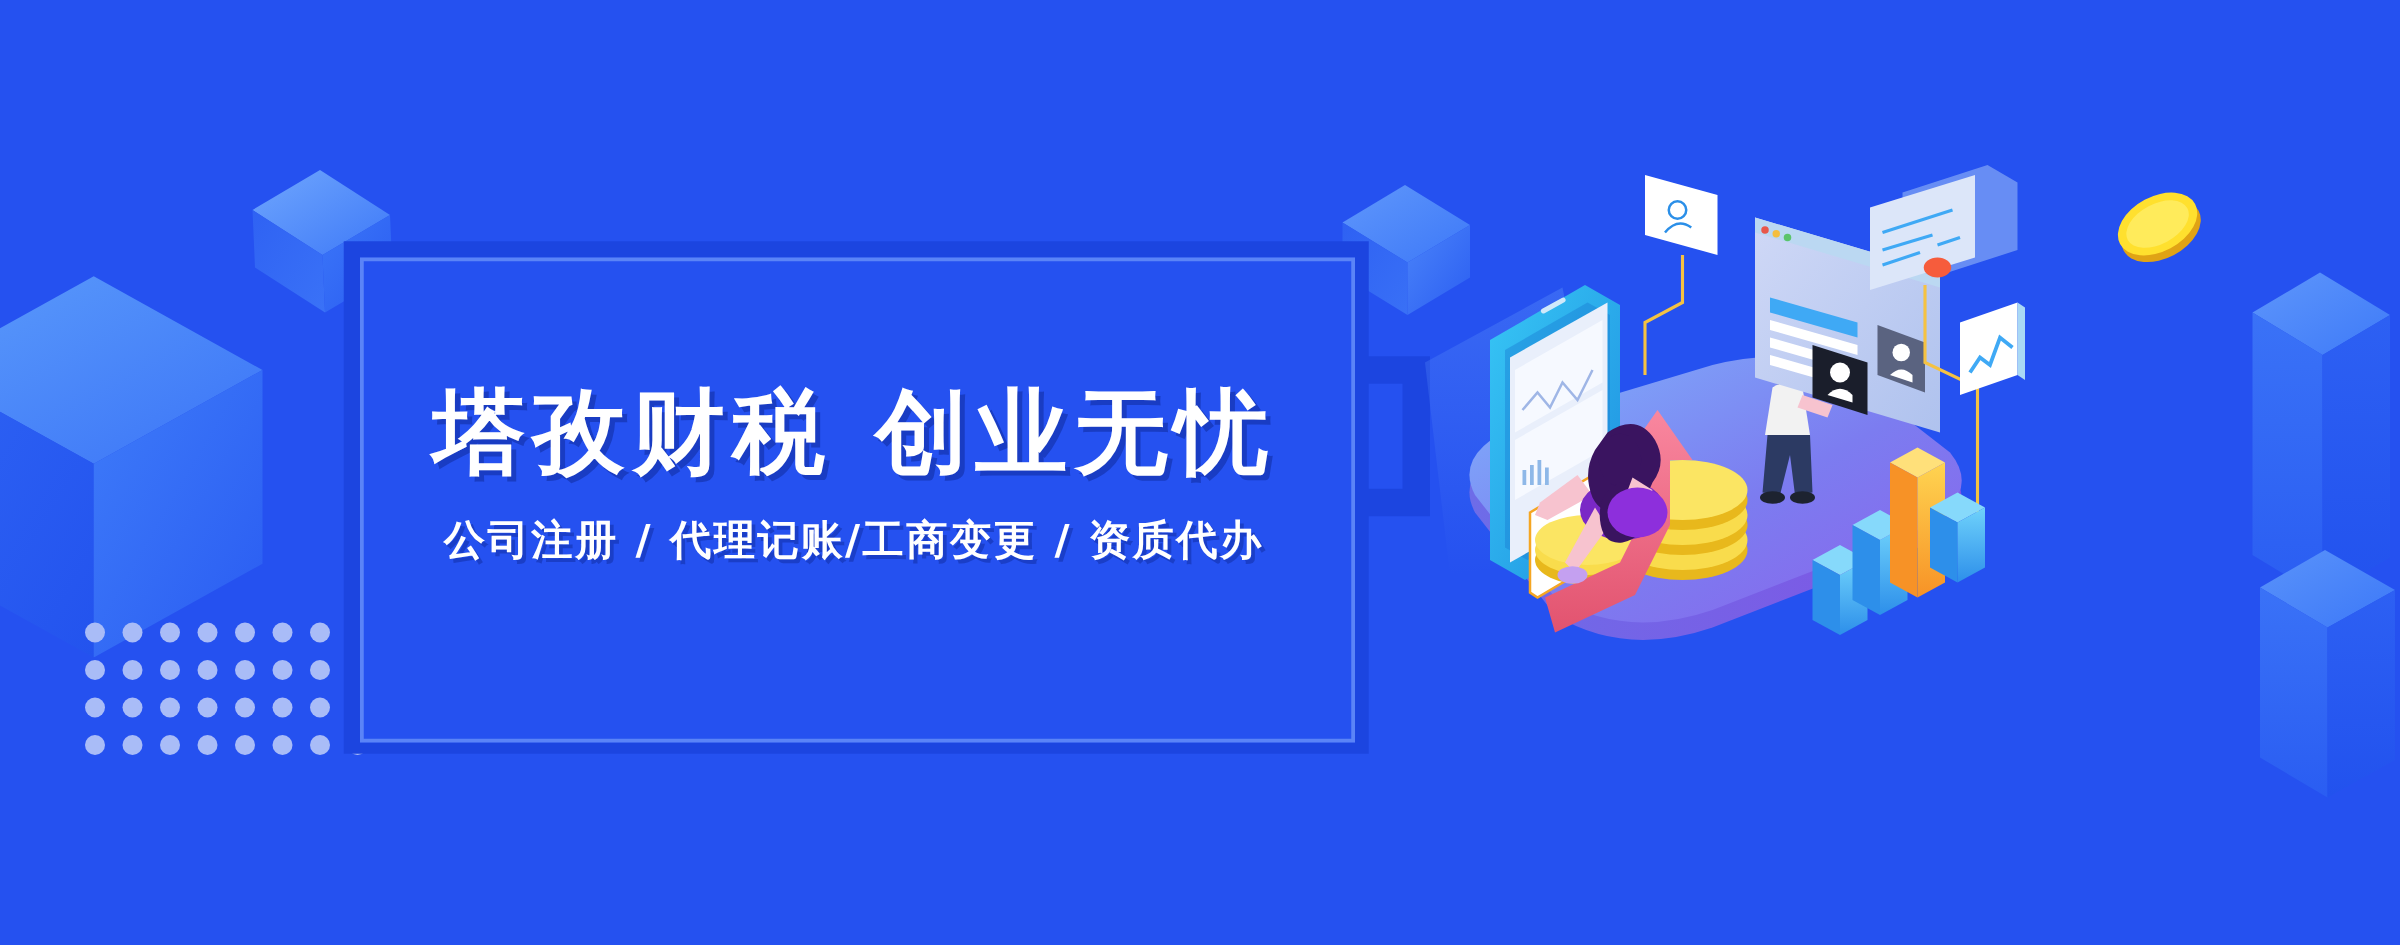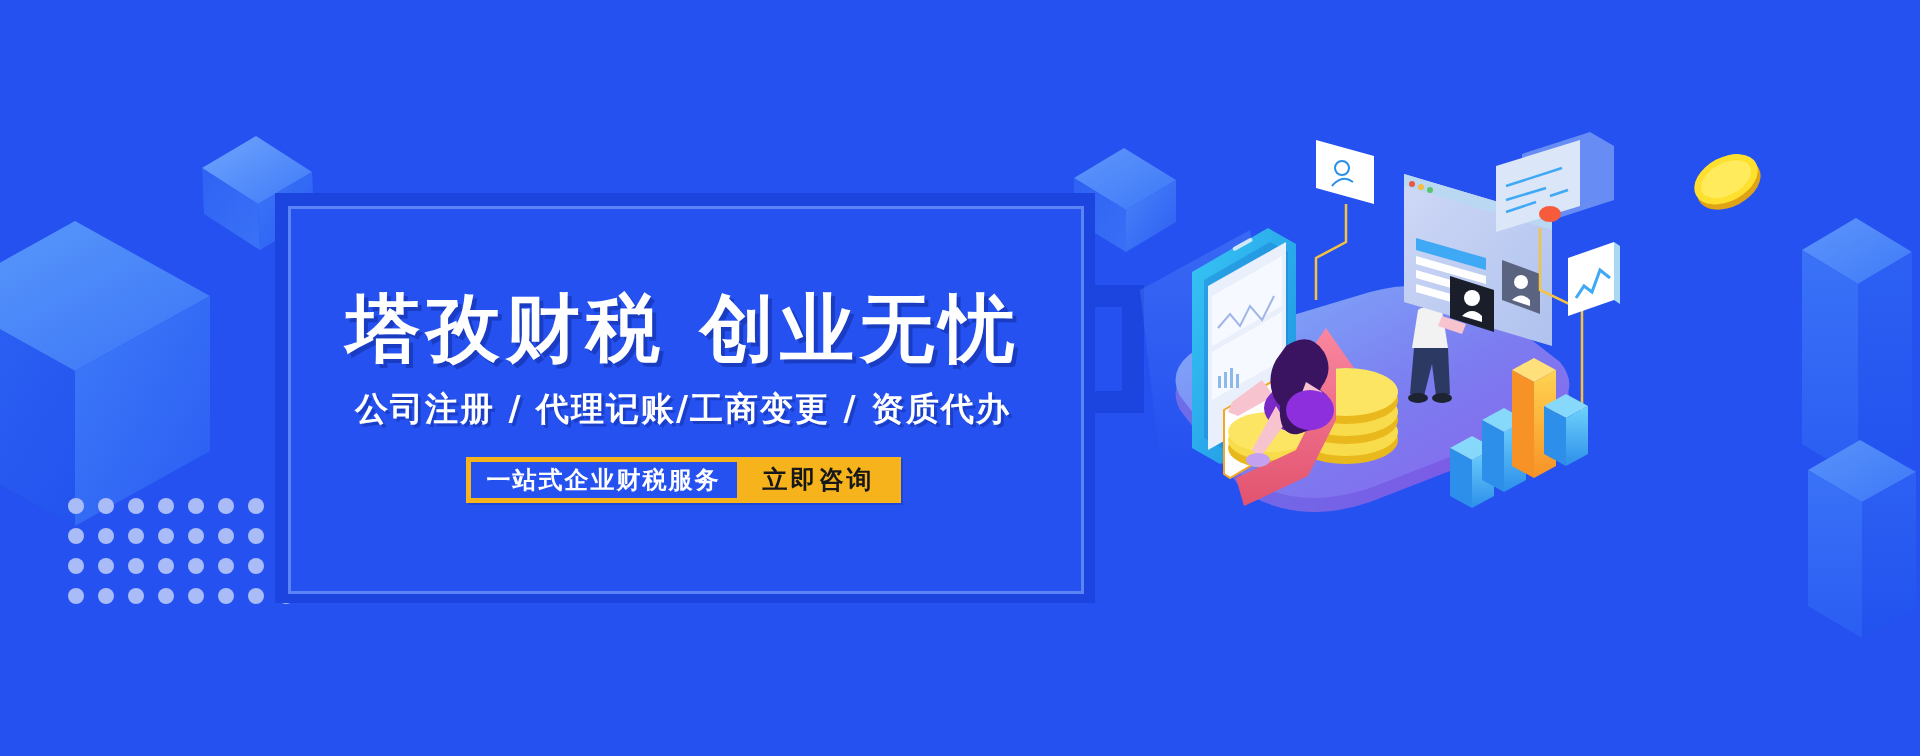--- a/index.html
+++ b/index.html
@@ -29,21 +29,21 @@
   .frame-inner{
     position:absolute;left:288px;top:206px;width:790px;height:382px;
     background:#2551F0;border:3px solid #5B84F7;
   }
   .content{
     position:absolute;left:288px;top:206px;width:790px;height:382px;
     display:flex;flex-direction:column;align-items:center;justify-content:center;
   }
 
   .headline{
-    font-family:Liberation Sans, sans-serif;
+    font-family:Liberation Mono, monospace;
     font-size:74px;line-height:1;color:#FFFFFF;font-weight:700;
     letter-spacing:6px;white-space:nowrap;
     text-shadow:4px 4px 0 rgba(10,35,140,.45);
     margin:0 0 26px 0;
   }
   .headline .gap{display:inline-block;width:34px;}
 
   .subline{
     font-family:"DejaVu Sans","Liberation Sans",sans-serif;
     font-size:33px;line-height:1;color:#ffffff;font-weight:700;
@@ -251,24 +251,20 @@
   <div class="frame-outer"></div>
   <div class="frame-inner"></div>
 
   <div class="content">
     <div class="headline">
       <span>塔孜财税</span><span class="gap"></span><span>创业无忧</span>
     </div>
 
     <div class="subline">公司注册 / 代理记账/工商变更 / 资质代办</div>
 
-    <div class="cta">
-      <div class="cta-tag">一站式企业财税服务</div>
-      <div class="cta-btn">立即咨询</div>
-    </div>
   </div>
 
   <div class="illus">
     <svg width="500" height="450" viewBox="0 0 500 450">
       <defs>
         <linearGradient id="plat" x1="0" y1="0" x2="1" y2="1">
           <stop offset="0" stop-color="#7FB2FC"></stop>
             <stop offset="0.55" stop-color="#7C7CF0"></stop>
             <stop offset="1" stop-color="#8A63EC"></stop>
         </linearGradient>

